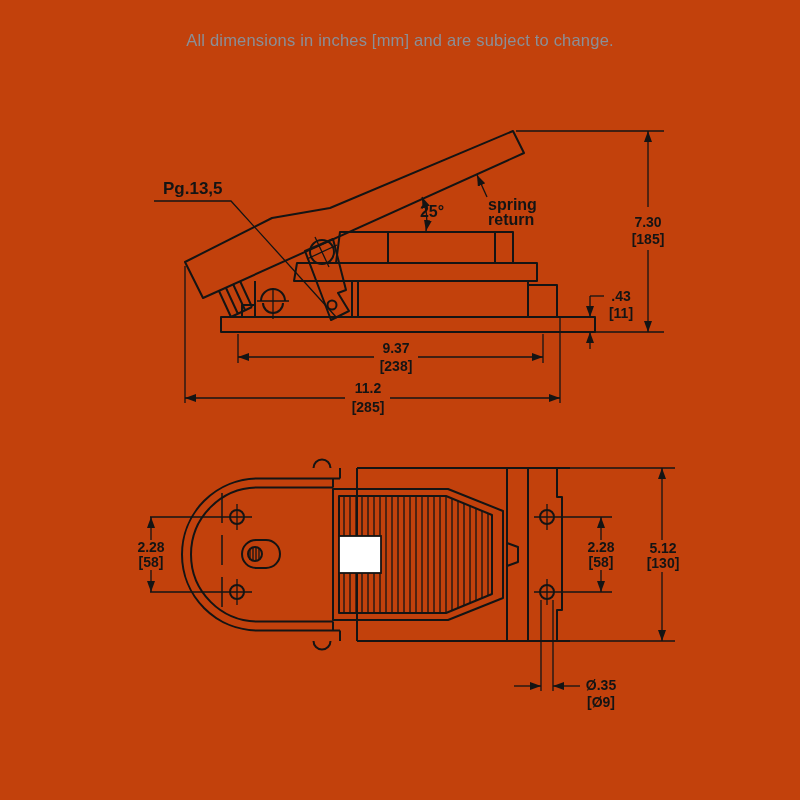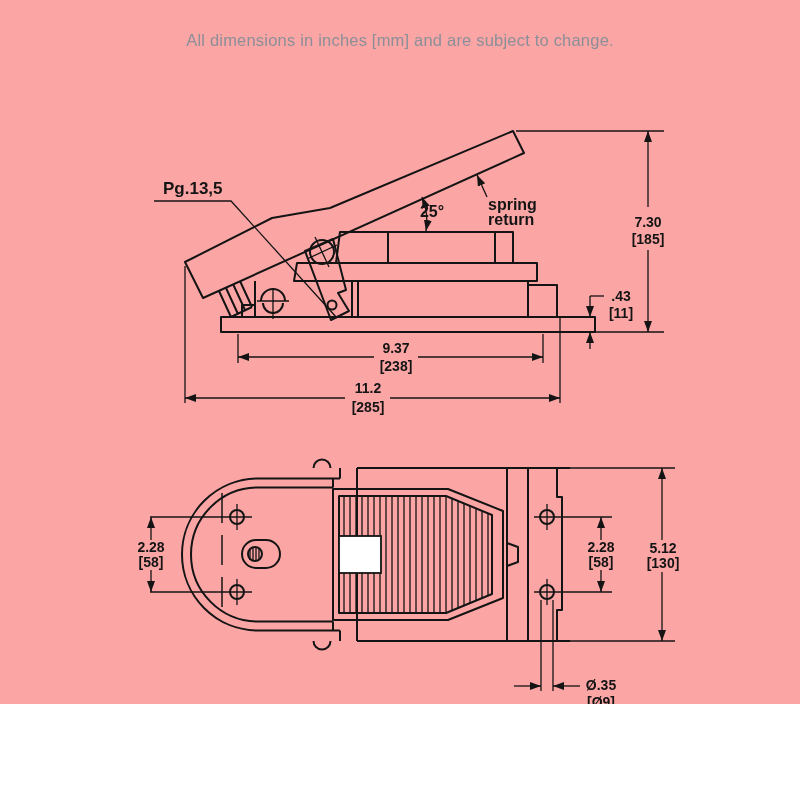--- a/index.html
+++ b/index.html
@@ -1,16 +1,16 @@
 <!DOCTYPE html>
 <html><head>
 <meta charset="utf-8">
 <style>
   html,body{margin:0;padding:0;background:#ffffff;}
-  .stage{position:relative;width:800px;height:704px;background:#fca5a5;overflow:hidden;}
+  .stage{position:relative;width:800px;height:800px;background:#c2410c;overflow:hidden;}
   svg{display:block;}
   text{font-family:"Liberation Sans","DejaVu Sans",sans-serif;}
   .note-text{font-size:16.5px;fill:#8a8f98;font-weight:400;letter-spacing:0.2px;}
   .dim{font-size:14px;font-weight:700;fill:#141414;}
   .lbl-big{font-size:17px;font-weight:700;fill:#141414;}
   .lbl-med{font-size:16px;font-weight:700;fill:#141414;}
   .ol{stroke:#141414;stroke-width:2;fill:none;stroke-linejoin:round;stroke-linecap:butt;}
   .thin{stroke:#141414;stroke-width:1.3;fill:none;}
   .dash{stroke:#141414;stroke-width:1.5;fill:none;stroke-dasharray:30 12;}
 </style>

